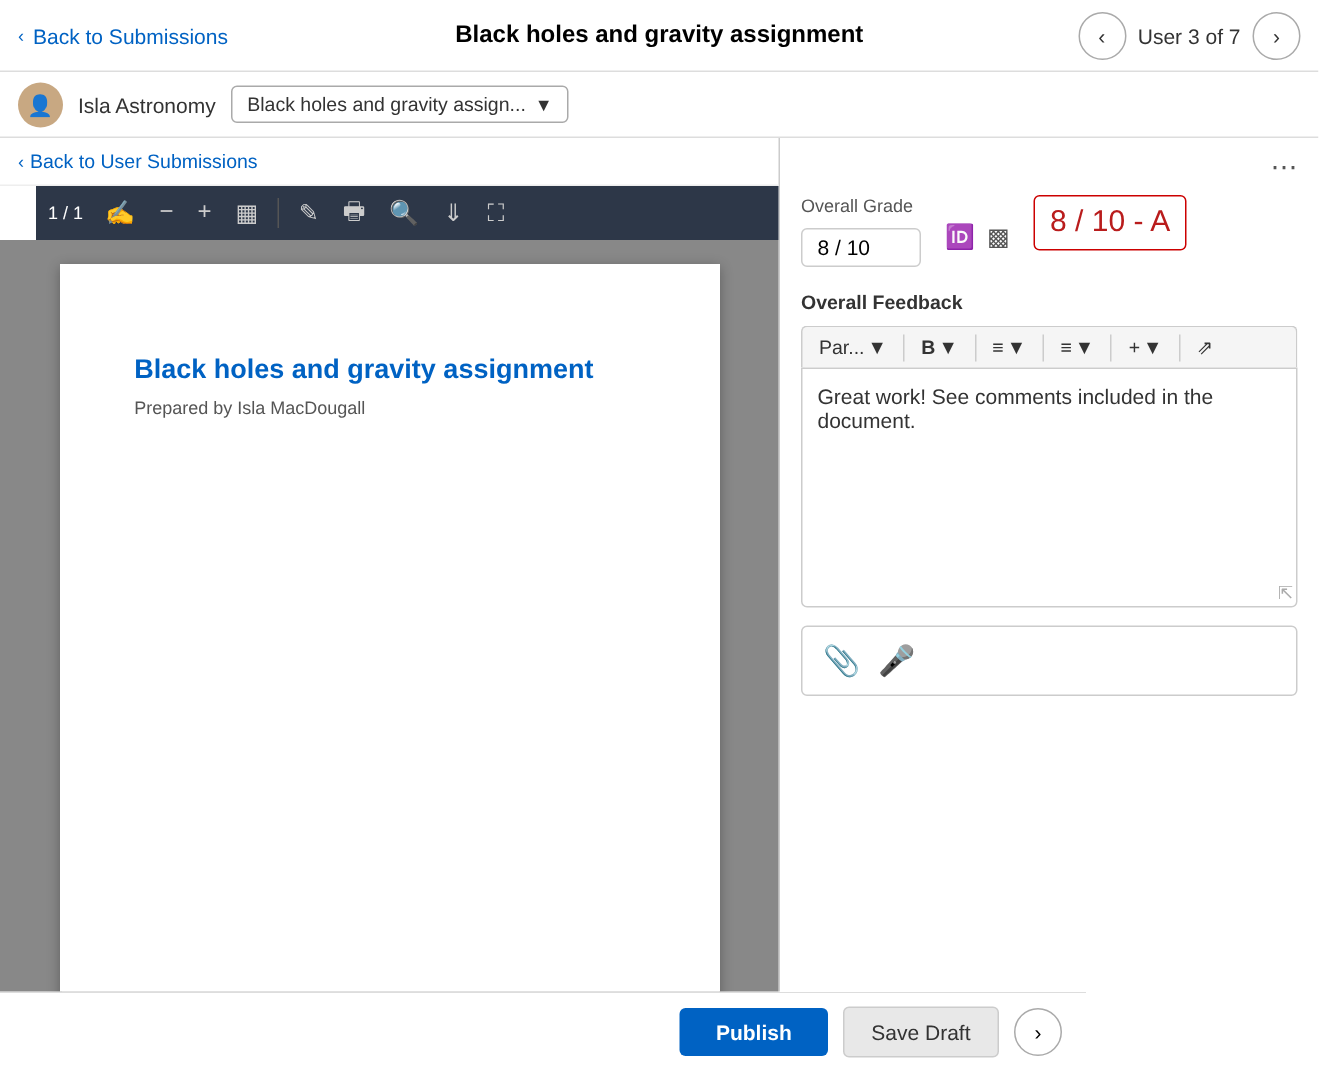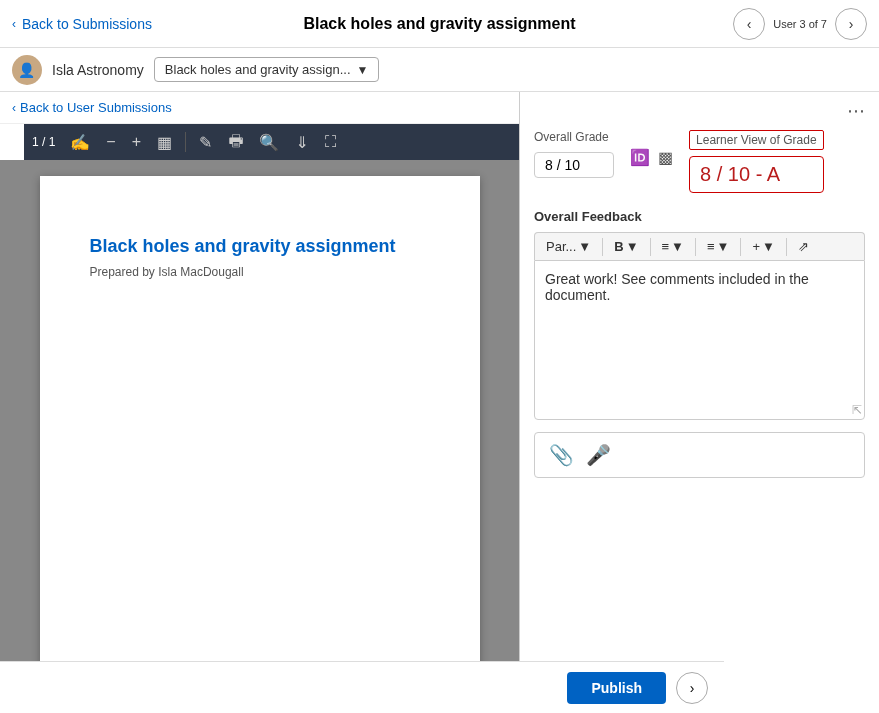--- a/index.html
+++ b/index.html
@@ -52,21 +52,21 @@
       border: 1px solid #aaa;
       background: #fff;
       cursor: pointer;
       display: flex;
       align-items: center;
       justify-content: center;
       font-size: 14px;
       color: #333;
     }
     .user-of-label {
-      font-size: 11px;
+      font-size: 14px;
       color: #333;
     }
 
     
     .user-bar {
       display: flex;
       align-items: center;
       height: 44px;
       border-bottom: 1px solid #ddd;
       padding: 0 12px;
@@ -469,21 +469,20 @@
           <span class="grade-label">Overall Grade</span>
           <div class="grade-input">
             <span>8 / 10</span>
           </div>
         </div>
         <div class="grade-icons">
           <button class="grade-icon-btn">🆔</button>
           <button class="grade-icon-btn">▩</button>
         </div>
         <div class="learner-grade-section">
-          <span class="learner-grade-label">Learner View of Grade</span>
           <div class="learner-grade-value">8 / 10 - A</div>
         </div>
       </div>
 
       <div class="feedback-label">Overall Feedback</div>
       <div class="feedback-toolbar">
         <button class="fb-tool-btn">
           <span>Par...</span>
           <span>▼</span>
         </button>
@@ -519,14 +518,15 @@
         <button class="attach-btn">📎</button>
         <button class="mic-btn">🎤</button>
       </div>
 
     </div>
   </div>
 </div>
 
 <div class="bottom-bar">
   <button class="publish-btn">Publish</button>
+  <button class="save-draft-btn">Save Draft</button>
   <button class="bottom-nav-btn">›</button>
 </div>
 
 </body></html>

